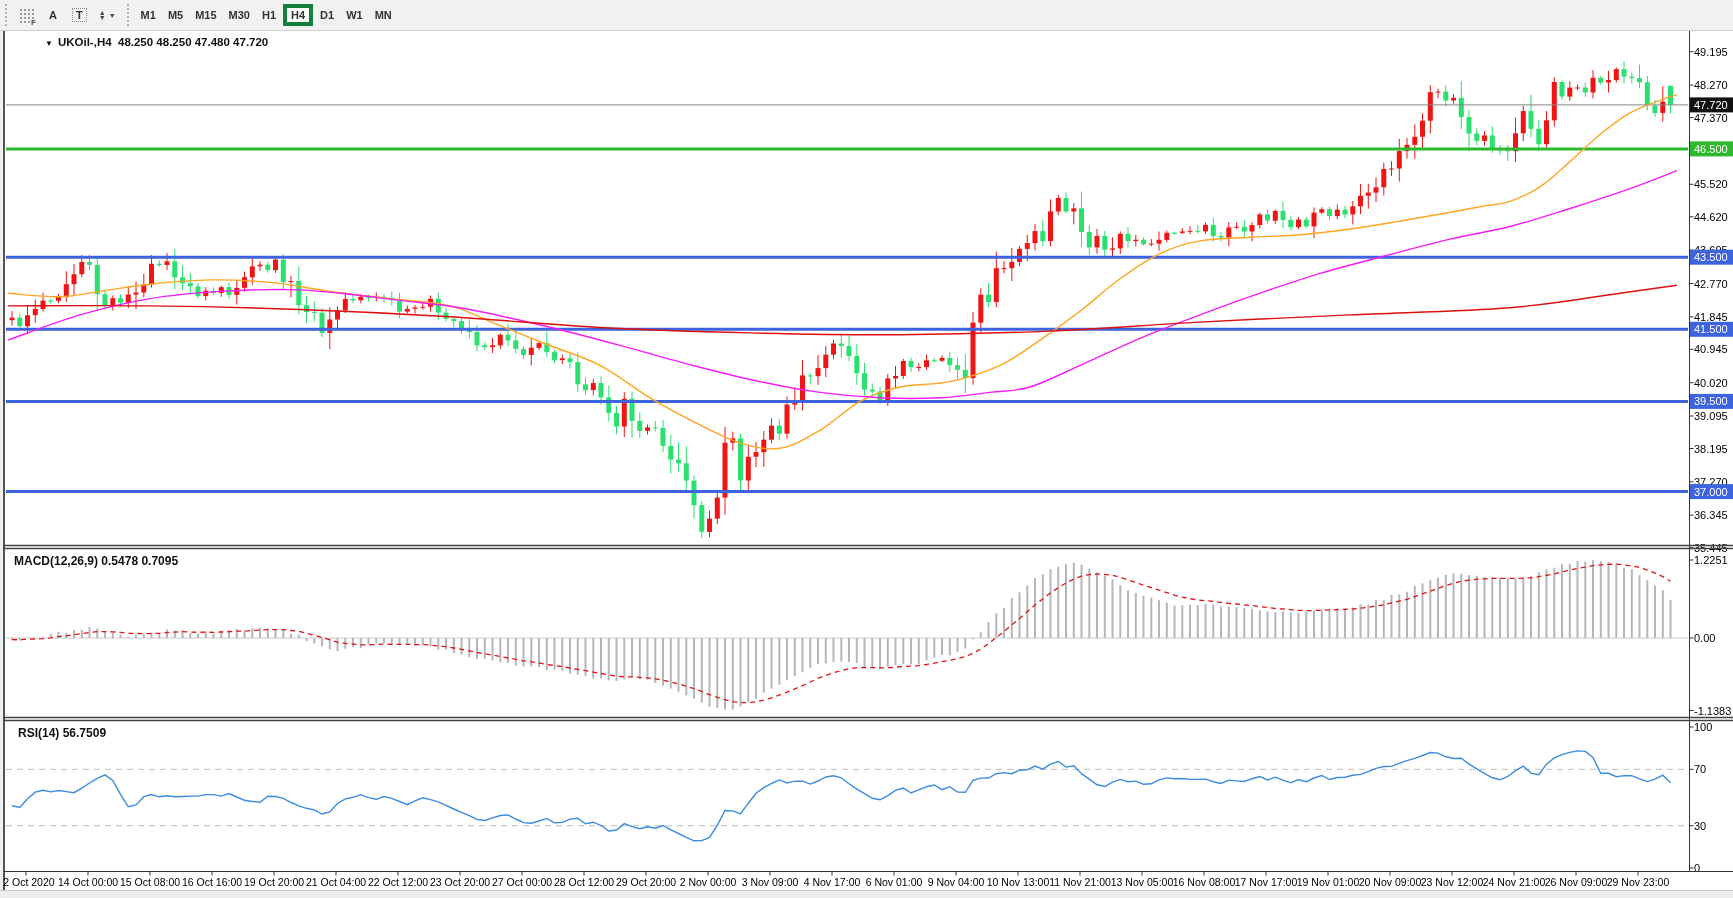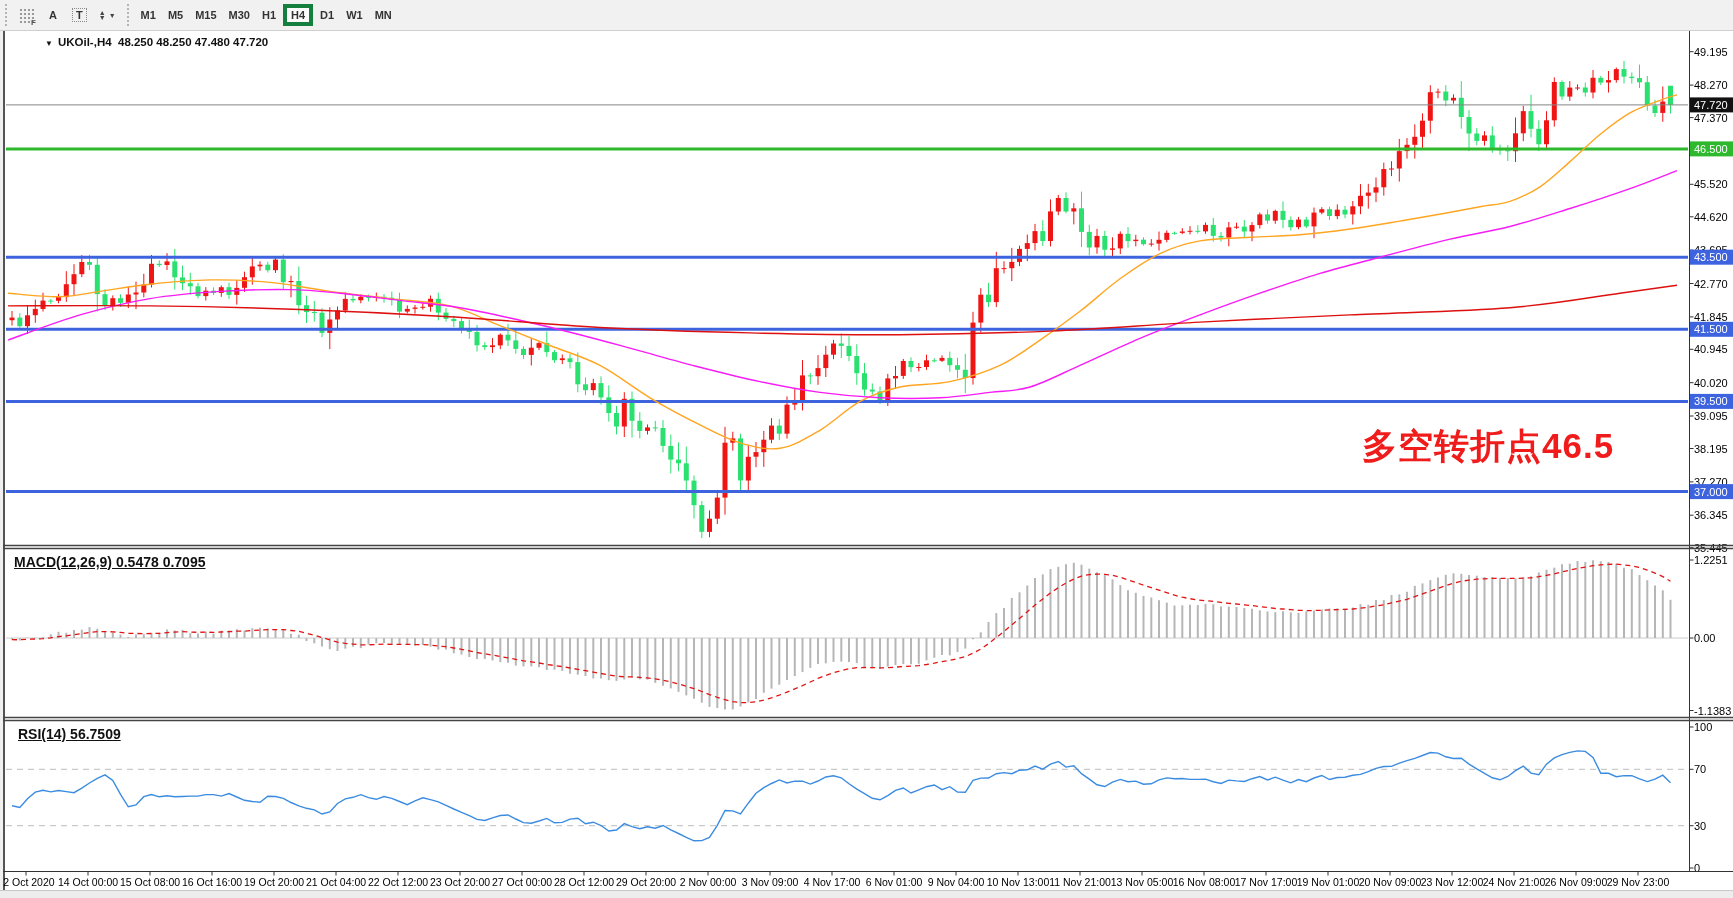--- a/index.html
+++ b/index.html
@@ -20,21 +20,21 @@
     background-size:4px 4px;}
   .icon-grid .f{position:absolute;right:-2px;bottom:-4px;font-size:8px;font-weight:700;color:#555;}
   .icon-T{border:1px dotted #8a8a8a;padding:0 3px;font-weight:700;}
   .updown{display:inline-flex;flex-direction:column;line-height:5px;font-size:7px;color:#444;}
   .caret{font-size:7px;color:#444;margin-left:3px;}
   .sep{flex:1;}
   
   .overlay{position:absolute;z-index:3;white-space:nowrap;}
   .chart-title{left:16px;top:36px;font-size:11.5px;font-weight:700;color:#111;margin-left:29px;}
   .chart-title .dd{font-size:8px;margin-right:5px;color:#111;}
-  .ind-label{font-size:14px;font-weight:700;color:#111;text-decoration:underline;}
+  .ind-label{font-size:12px;font-weight:700;color:#111;}
   .macd-label{left:14px;top:554px;}
   .rsi-label{left:18px;top:726px;}
   .annotation{left:1362px;top:423px;font-size:35px;font-weight:700;color:#f01b1b;letter-spacing:1px;}
   svg{position:absolute;left:0;top:0;z-index:1;}
   .bottom-strip{position:absolute;left:0;top:890px;width:1733px;height:8px;background:#ededed;
     border-top:1px solid #c9c9c9;z-index:2;}
   .left-gutter{position:absolute;left:0;top:30px;width:3px;height:860px;background:#f0f0f0;z-index:2;}
 </style>
 </head>
 <body>
@@ -871,17 +871,16 @@
         <line x1="1638" y1="871.5" x2="1638" y2="875.5" stroke="#333"></line>
         <text x="1638" y="886" font-size="10.5" fill="#000" text-anchor="middle">29 Nov 23:00</text>
       </g>
     </svg>
 
   <div class="overlay chart-title">
     <span class="dd">▼</span><span>UKOil-,H4</span>&nbsp;&nbsp;<span>48.250 48.250 47.480 47.720</span>
   </div>
   <div class="overlay ind-label macd-label">MACD(12,26,9) 0.5478 0.7095</div>
   <div class="overlay ind-label rsi-label">RSI(14) 56.7509</div>
-  <div class="overlay annotation">多空转折点46.5</div>
 
   <div class="left-gutter"></div>
   <div class="bottom-strip"></div>
 </div>
 
 </body></html>

